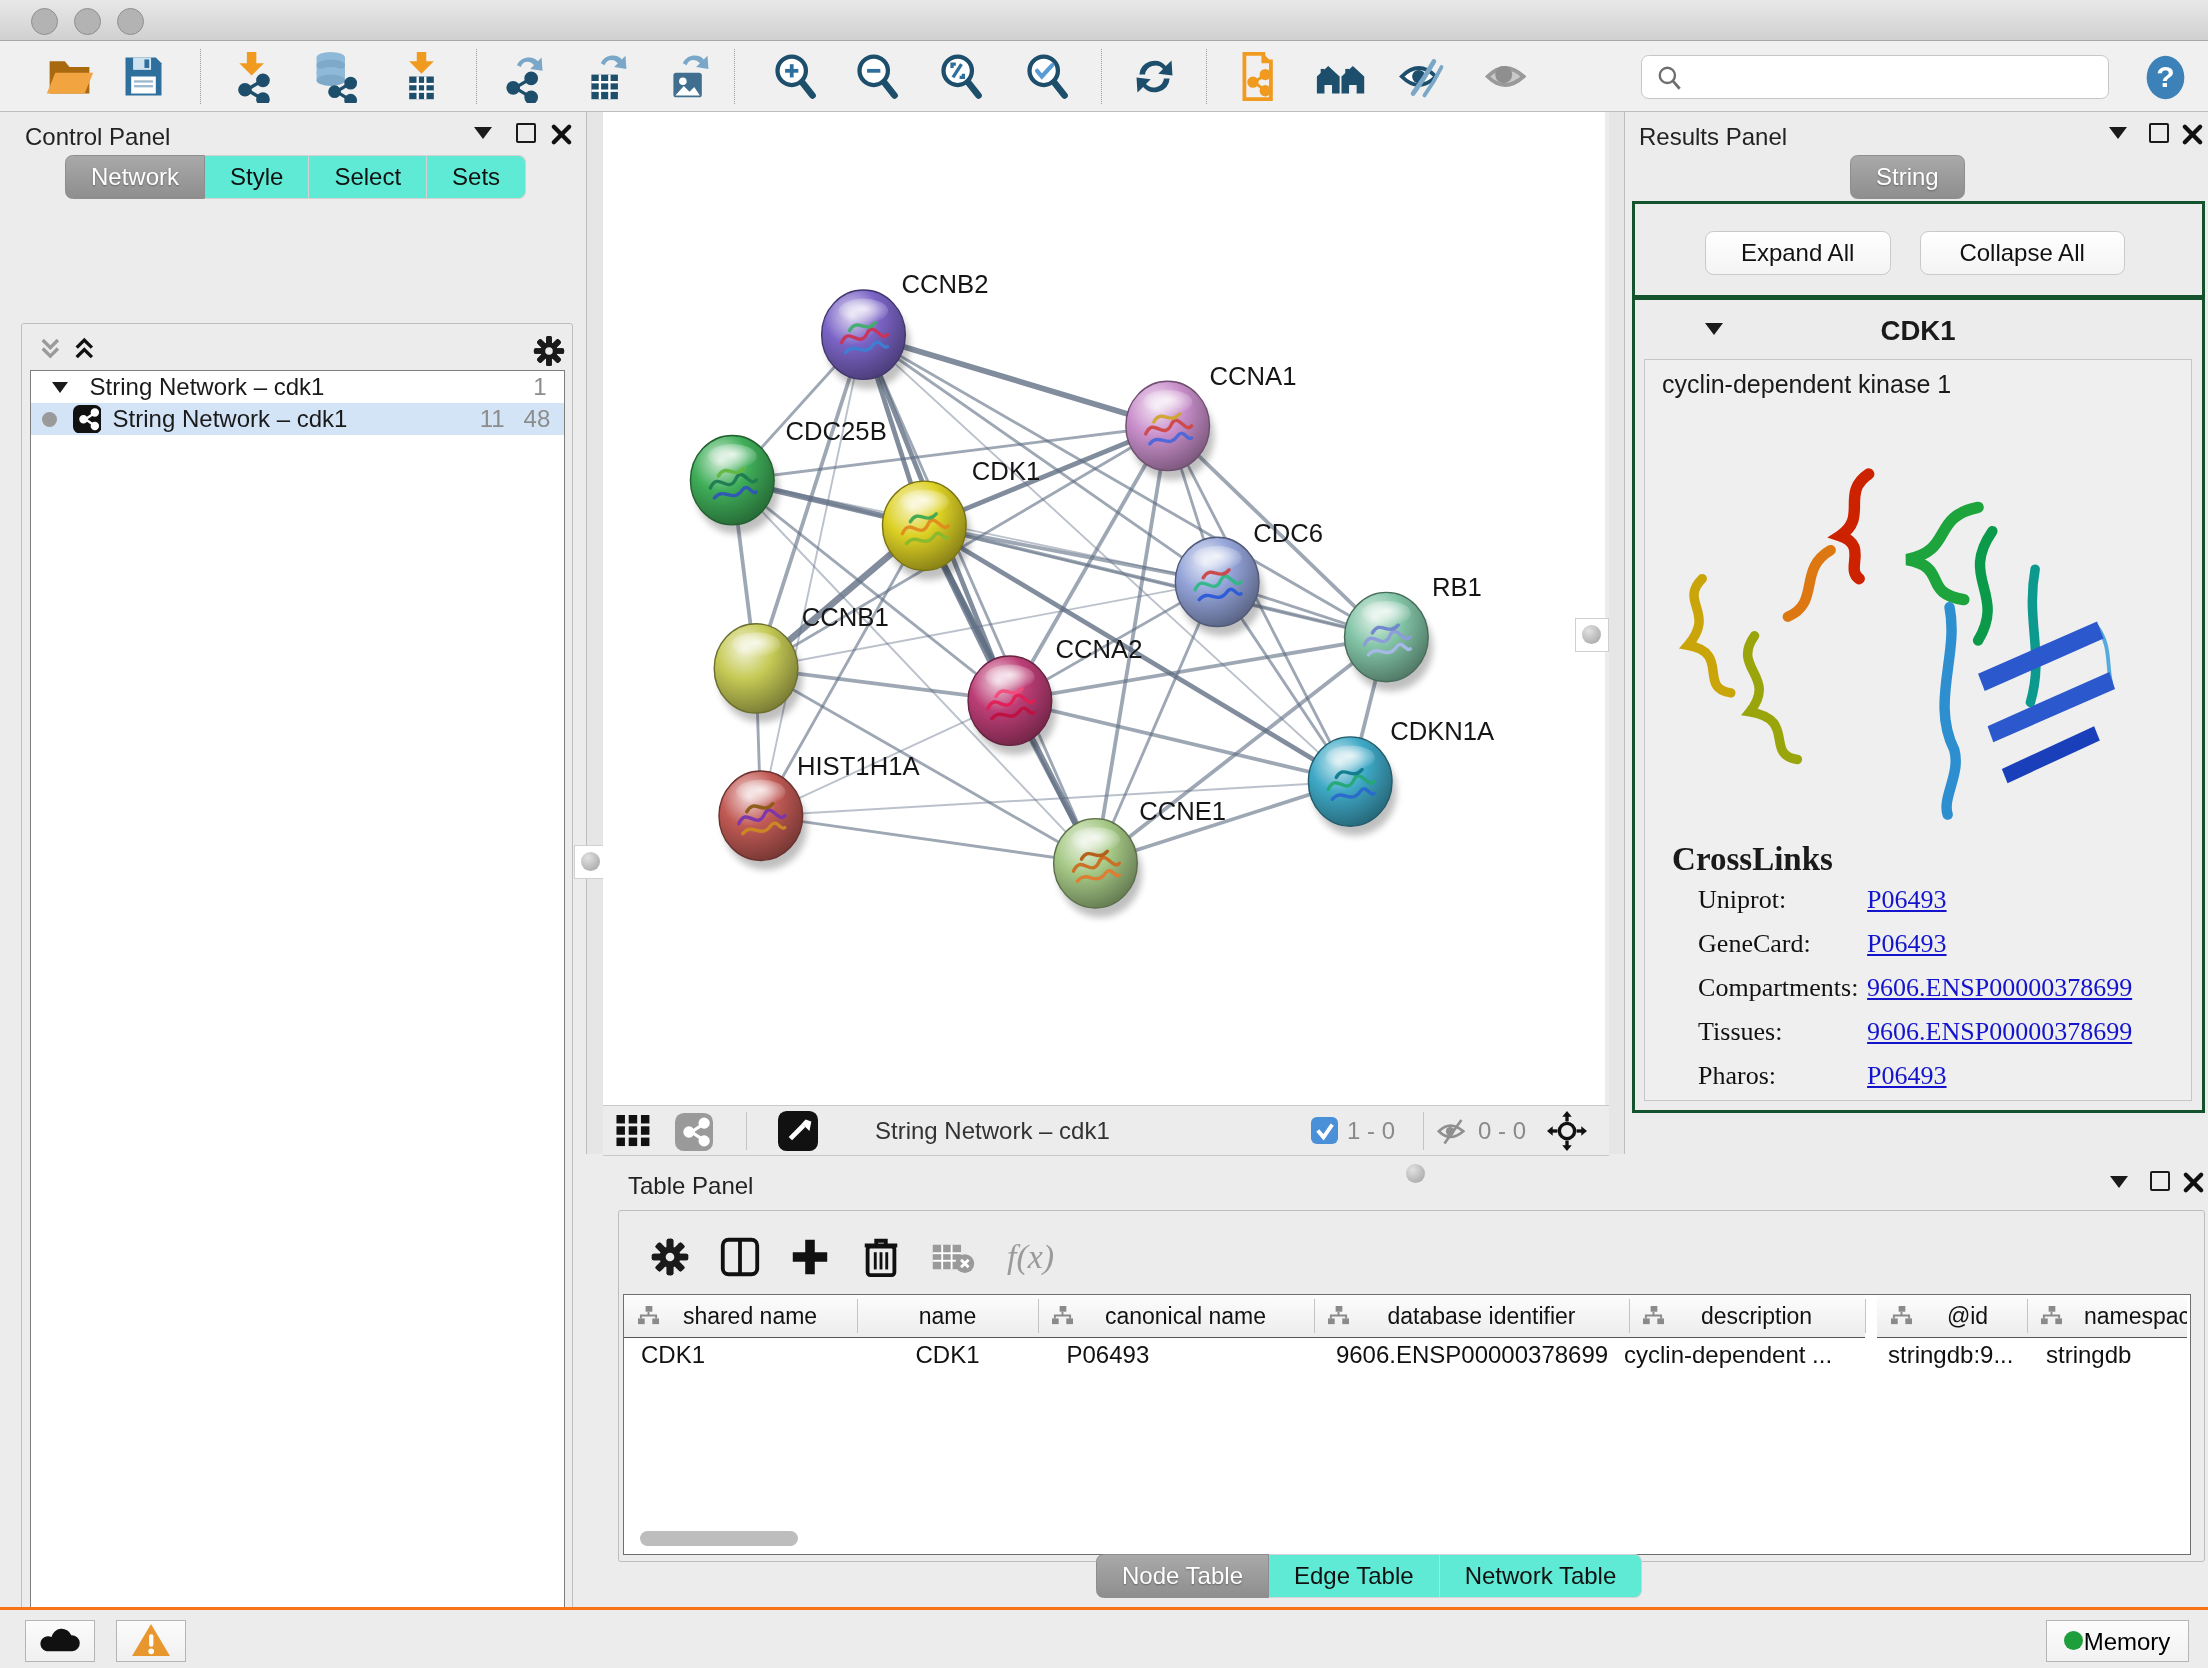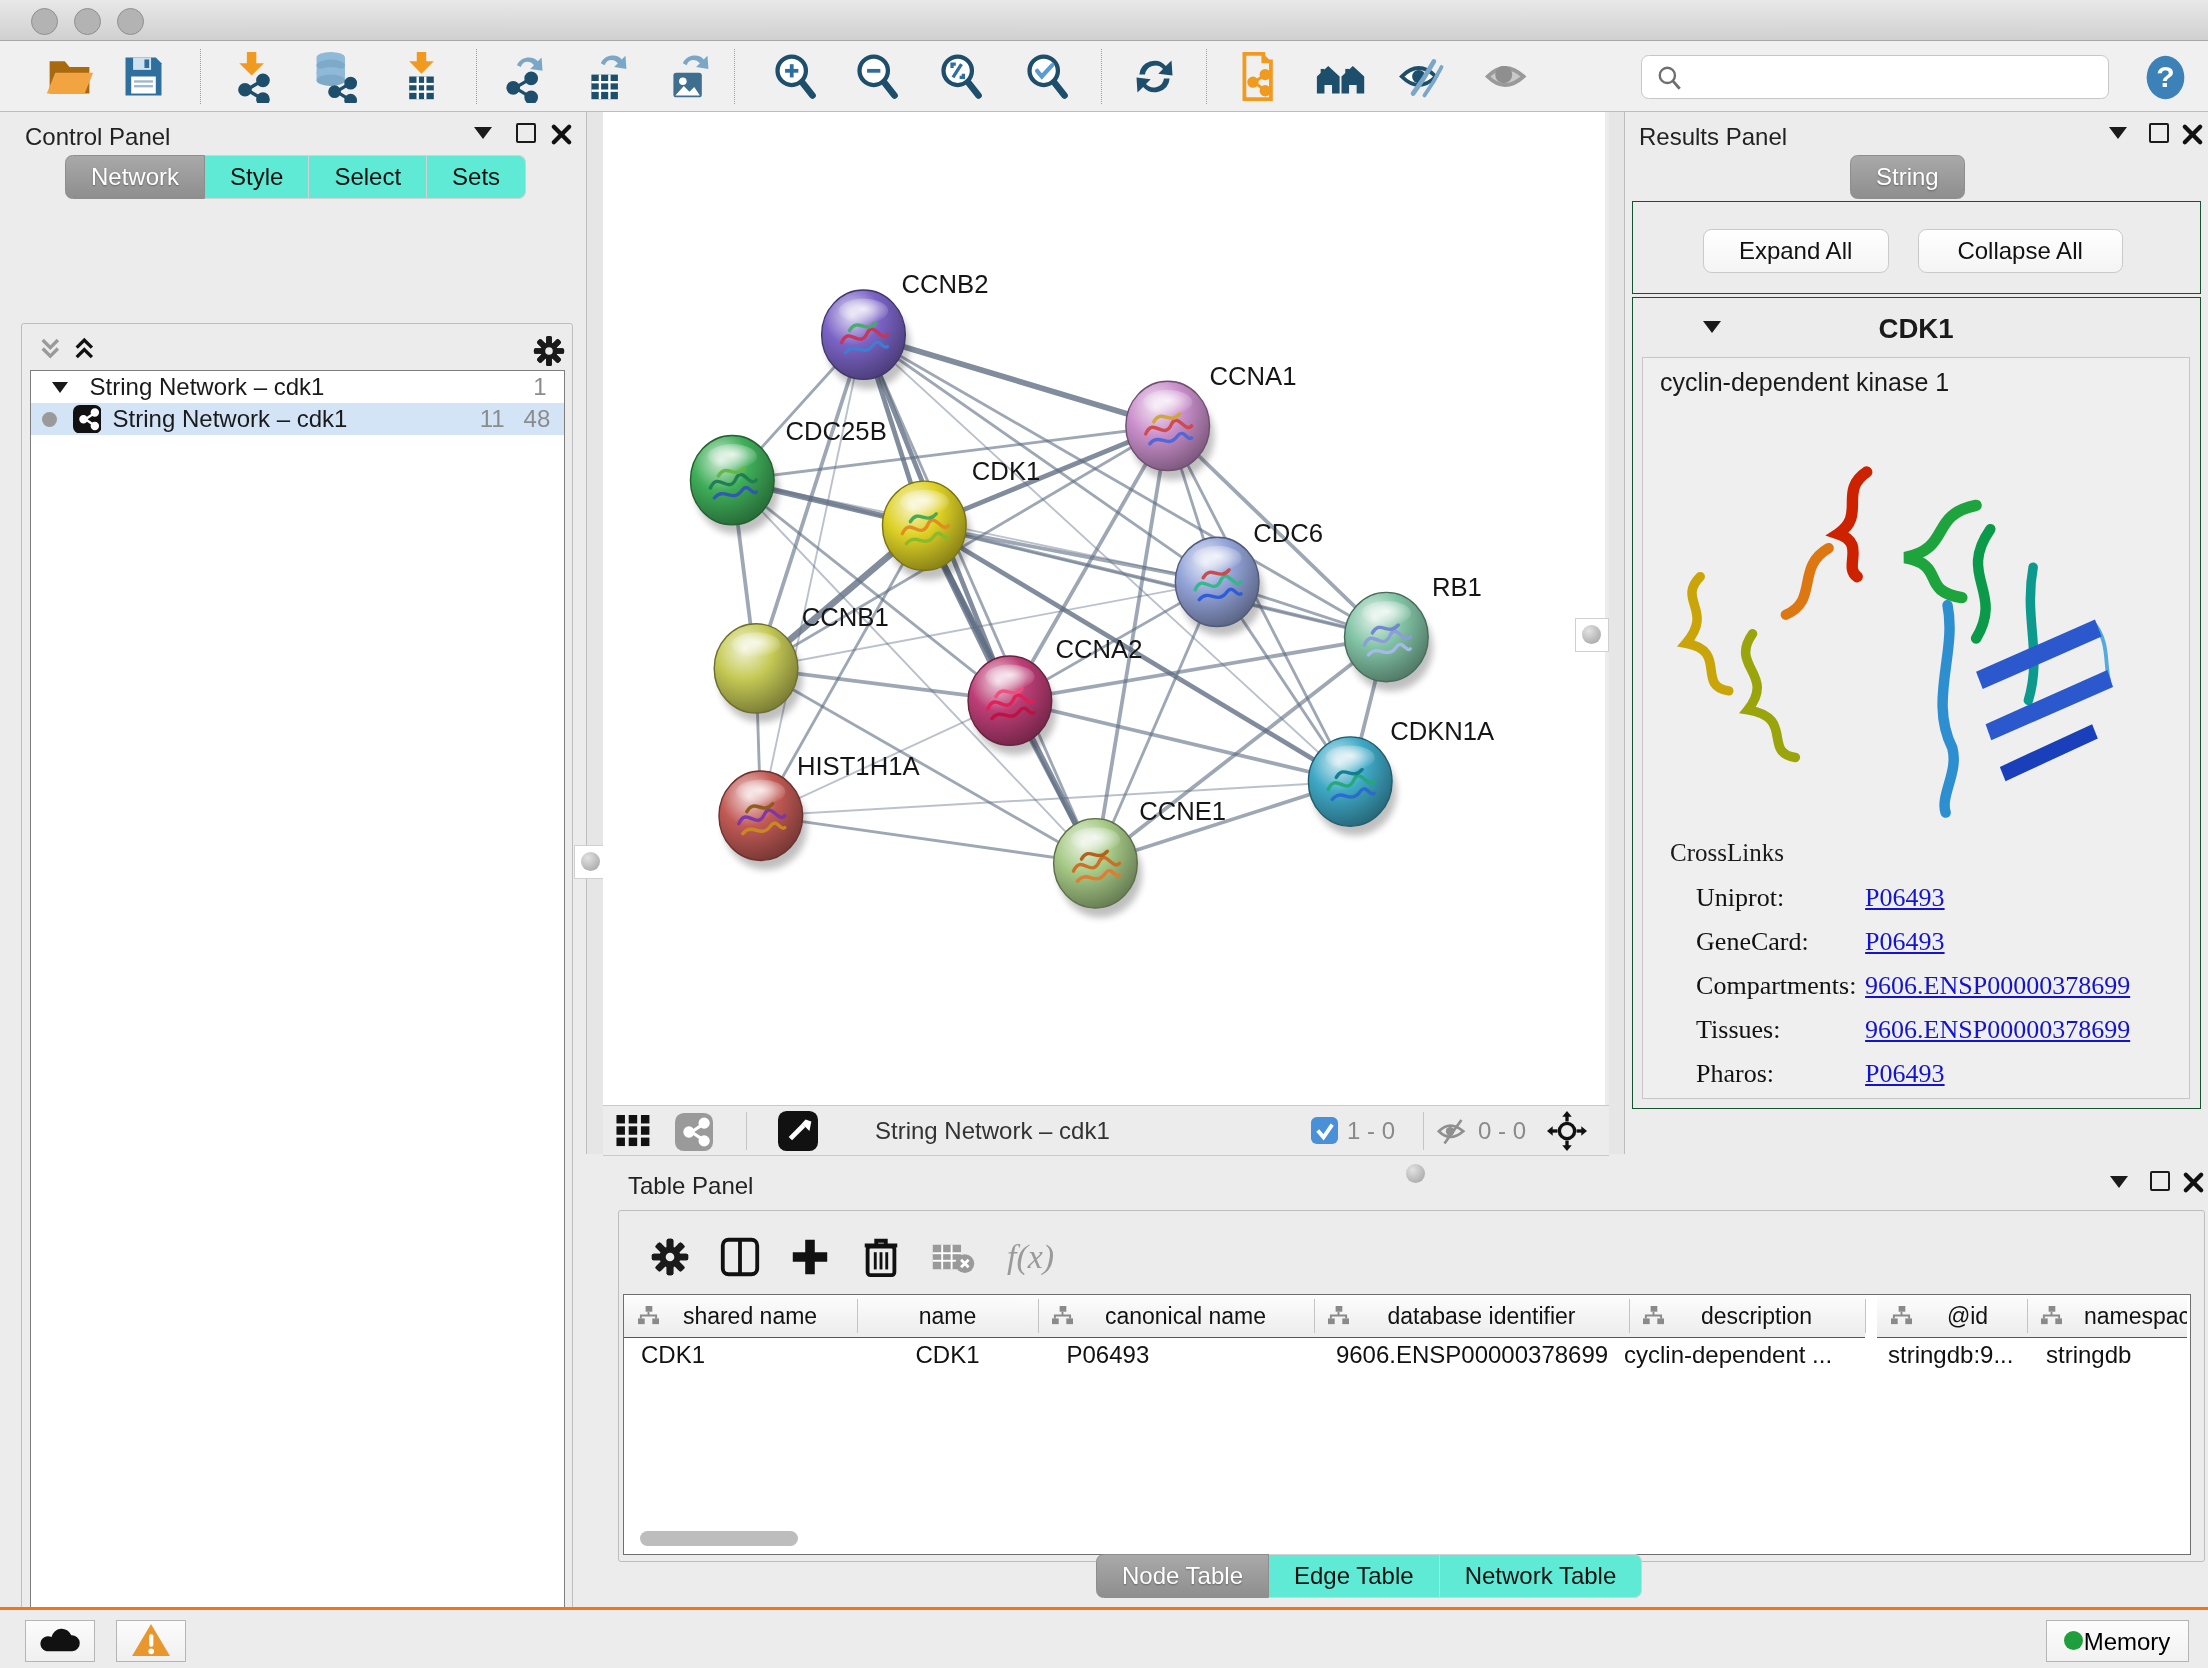--- a/index.html
+++ b/index.html
@@ -35,21 +35,21 @@
   .cp-box{position:absolute;left:21px;top:211px;width:550px;height:1381px;background:#ececec;
     border:1px solid #bdbdbd;border-radius:2.9px;}
   .tree{position:absolute;left:7.6px;top:46px;width:533px;height:1328px;background:#fff;border:1.9px solid #7d7d7d;}
   .treerow{position:relative;width:100%;height:32px;font-size:24px;line-height:32px;}
   .num{color:#8c8c8c;}
   .netfooter{position:absolute;left:603px;top:1105px;width:1006px;height:49px;background:#ececec;
     border-top:1px solid #c9c9c9;border-bottom:1px solid #c9c9c9;}
   .nf-text{font-size:24px;color:#333;}
   .nf-gray{color:#8a8a8a;font-size:24px;}
   
-  .rp-box{position:absolute;background:#ececec;border:1px solid #14532d;}
+  .rp-box{position:absolute;background:#ececec;border:3px solid #14532d;}
   .btn{background:linear-gradient(#ffffff,#f4f4f4);border:1px solid #c9c9c9;border-radius:8.6px;
     font-size:24px;color:#111;text-align:center;cursor:pointer;}
   .serif{font-family:"Liberation Serif","DejaVu Serif",serif;}
   .xlink{color:#1414cc;text-decoration:underline;font-size:26px;}
   .xlabel{font-size:26px;color:#111;}
   
   .tp-outer{position:absolute;left:618px;top:1210px;width:1585px;height:350px;background:#ececec;
     border:1px solid #bdbdbd;border-radius:2.9px;}
   .ttool{position:absolute;top:21px;height:53px;background:none;border:none;padding:0;cursor:pointer;}
   .tablebox{position:absolute;left:623px;top:1294px;width:1566px;height:259px;background:#fff;border:1.9px solid #6e6e6e;}
@@ -643,21 +643,21 @@
           <path d="M300,200 C310,250 280,300 305,350 C312,375 292,400 298,418" stroke="#2e8fd0" stroke-width="11"></path>
           <path d="M455,220 C470,240 465,260 470,280" stroke="#55aadd" stroke-width="4"></path>
         </g>
         <g>
           <path d="M330,270 L455,215 L462,233 L337,288 Z" fill="#2b58cc"></path>
           <path d="M340,325 L468,268 L474,286 L346,342 Z" fill="#2b58cc"></path>
           <path d="M355,370 L452,325 L458,340 L361,385 Z" fill="#1a3fbb"></path>
         </g>
       </svg>
 
-      <span class="abs serif" style="left:27px;top:481px;font-size:25px;font-weight:normal">CrossLinks</span>
+      <span class="abs serif" style="left:27px;top:481px;font-size:33px;font-weight:bold">CrossLinks</span>
       <div class="abs" id="crosslinks" style="left:53px;top:525px;width:476px">
           <div style="position: relative; height: 44px;"><span class="serif xlabel">Uniprot:</span><a class="serif xlink" href="#" style="position: absolute; left: 169px; top: 0px;">P06493</a></div>
           <div style="position: relative; height: 44px;"><span class="serif xlabel">GeneCard:</span><a class="serif xlink" href="#" style="position: absolute; left: 169px; top: 0px;">P06493</a></div>
           <div style="position: relative; height: 44px;"><span class="serif xlabel">Compartments:</span><a class="serif xlink" href="#" style="position: absolute; left: 169px; top: 0px;">9606.ENSP00000378699</a></div>
           <div style="position: relative; height: 44px;"><span class="serif xlabel">Tissues:</span><a class="serif xlink" href="#" style="position: absolute; left: 169px; top: 0px;">9606.ENSP00000378699</a></div>
           <div style="position: relative; height: 44px;"><span class="serif xlabel">Pharos:</span><a class="serif xlink" href="#" style="position: absolute; left: 169px; top: 0px;">P06493</a></div>
         </div>
     </div>
   </div>
 </div>

